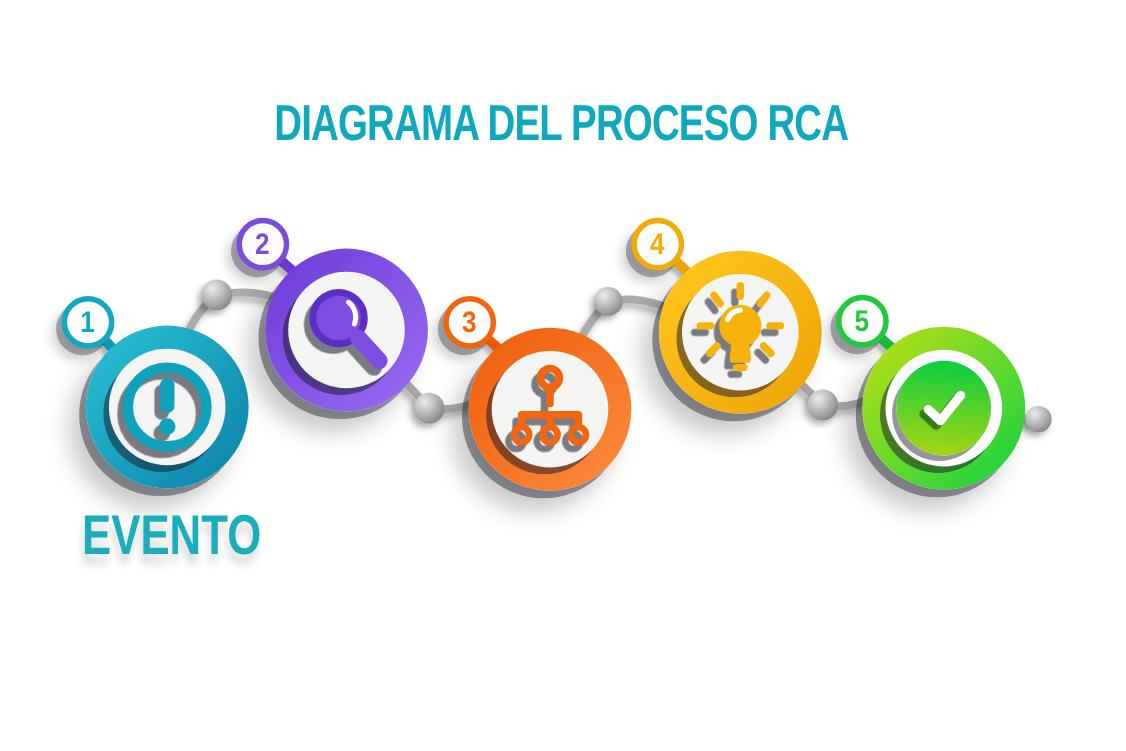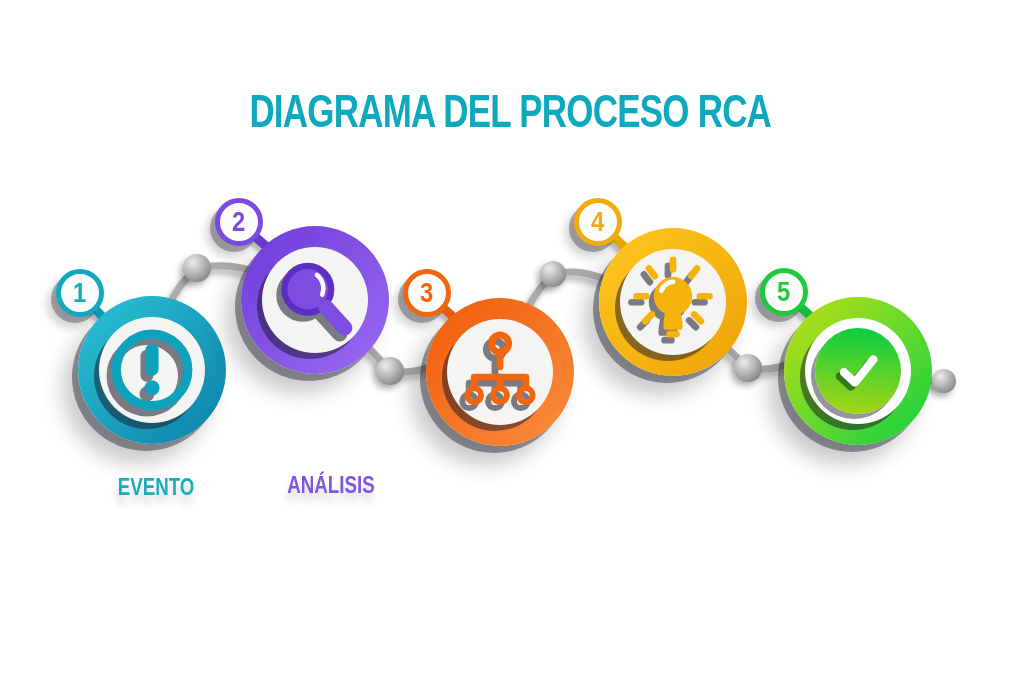--- a/index.html
+++ b/index.html
@@ -52,21 +52,21 @@
   }
   .badge span{display:inline-block;transform:scaleX(.88);}
   .badge1{left:56px;top:269px;}
   .badge2{left:215px;top:198px;}
   .badge3{left:403px;top:269px;}
   .badge4{left:574px;top:198px;}
   .badge5{left:760px;top:268px;}
   
   .label{
     position:absolute;z-index:2;transform:translateX(-50%);
-    text-align:center;font-weight:700;font-size:24px;line-height:37px;
+    text-align:center;font-weight:700;font-size:51px;line-height:37px;
     color:var(--lc);white-space:nowrap;
     text-shadow:-2px 9px 9px rgba(0,0,0,.16);
   }
   .label span{display:inline-block;transform:scaleX(.78);}
   .label1{left:156px;top:468px;}
   .label2{left:331px;top:466px;}
   .label3{left:505px;top:467px;}
   .label4{left:686px;top:467px;}
   .label5{left:887px;top:466px;}
 </style>
@@ -133,21 +133,20 @@
       <svg class="icon" width="90" height="90" viewBox="0 0 100 100">
         <circle cx="42" cy="38" r="26" fill="#7C4DE0" stroke="#5B2EC4" stroke-width="7"></circle>
         <path d="M52 22 A 19 19 0 0 1 58 44" stroke="#ffffff" stroke-width="5" fill="none" stroke-linecap="round"></path>
         <line x1="62" y1="58" x2="83" y2="81" stroke="#7C4DE0" stroke-width="17" stroke-linecap="round"></line>
       </svg>
     </div>
   </div>
   <div class="badge badge2" style="--ac: #7A4BDE;">
       <span>2</span>
     </div>
-  <div class="label label2" style="--lc: #7E57DC;"><span>ANÁLISIS</span></div>
 
   <div class="node node3" style="--rf: #EF5C09; --rt: #FB8D3F;">
     <div class="disc">
       <svg class="icon" width="86" height="86" viewBox="0 0 100 100">
         <g stroke="#F2660F" fill="none" stroke-width="8" stroke-linejoin="round" stroke-linecap="round">
           <circle cx="50" cy="17" r="10"></circle>
           <path d="M50 27 V44"></path>
           <path d="M20 68 V56 H80 V68"></path>
           <path d="M50 56 V68"></path>
         </g>

